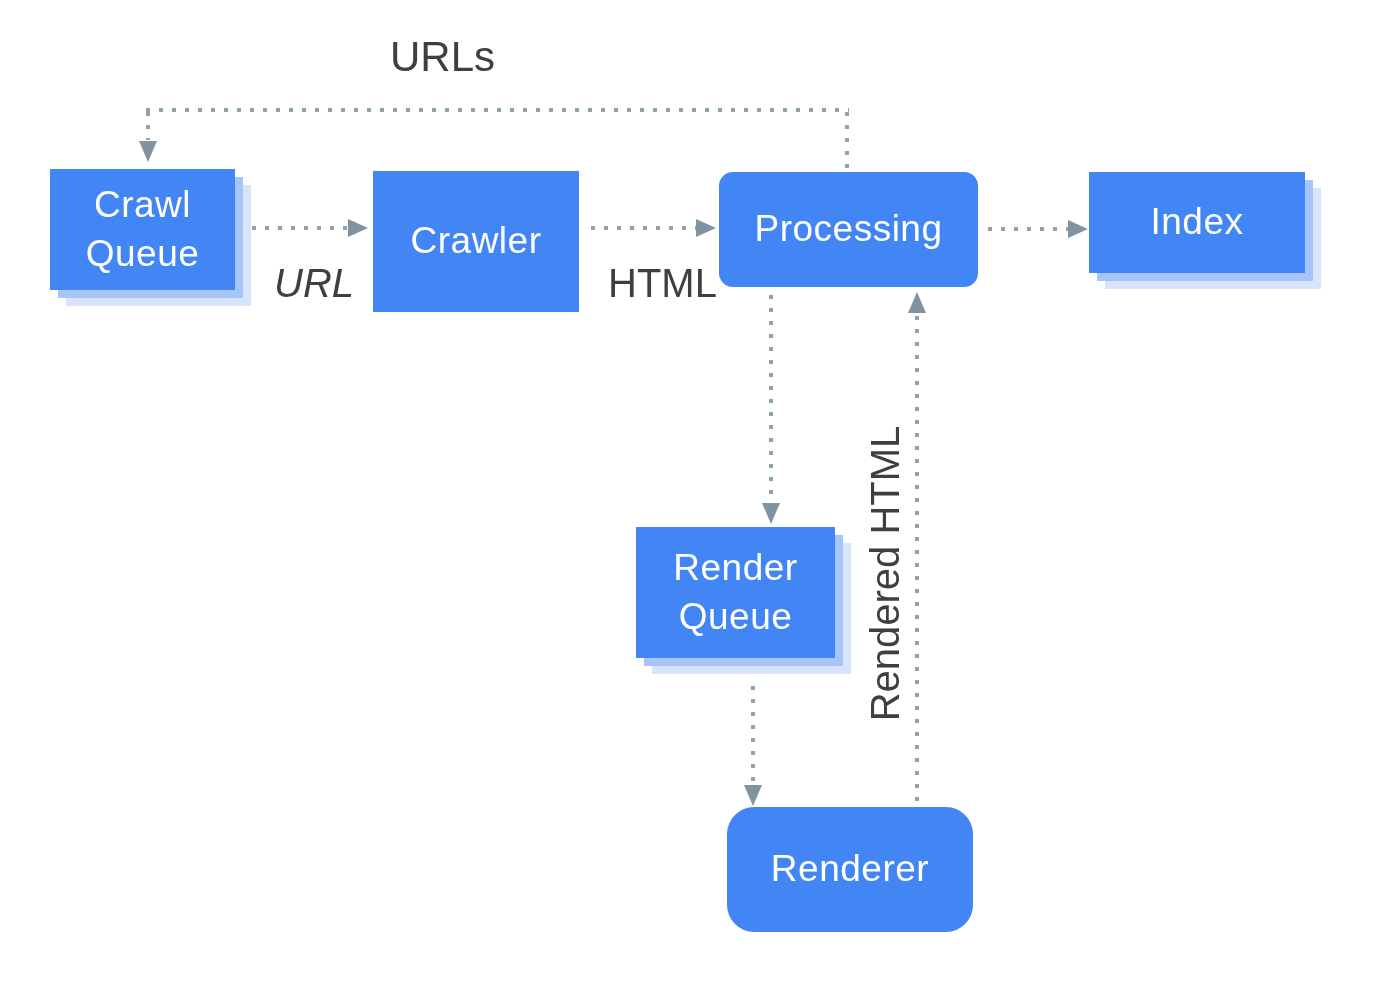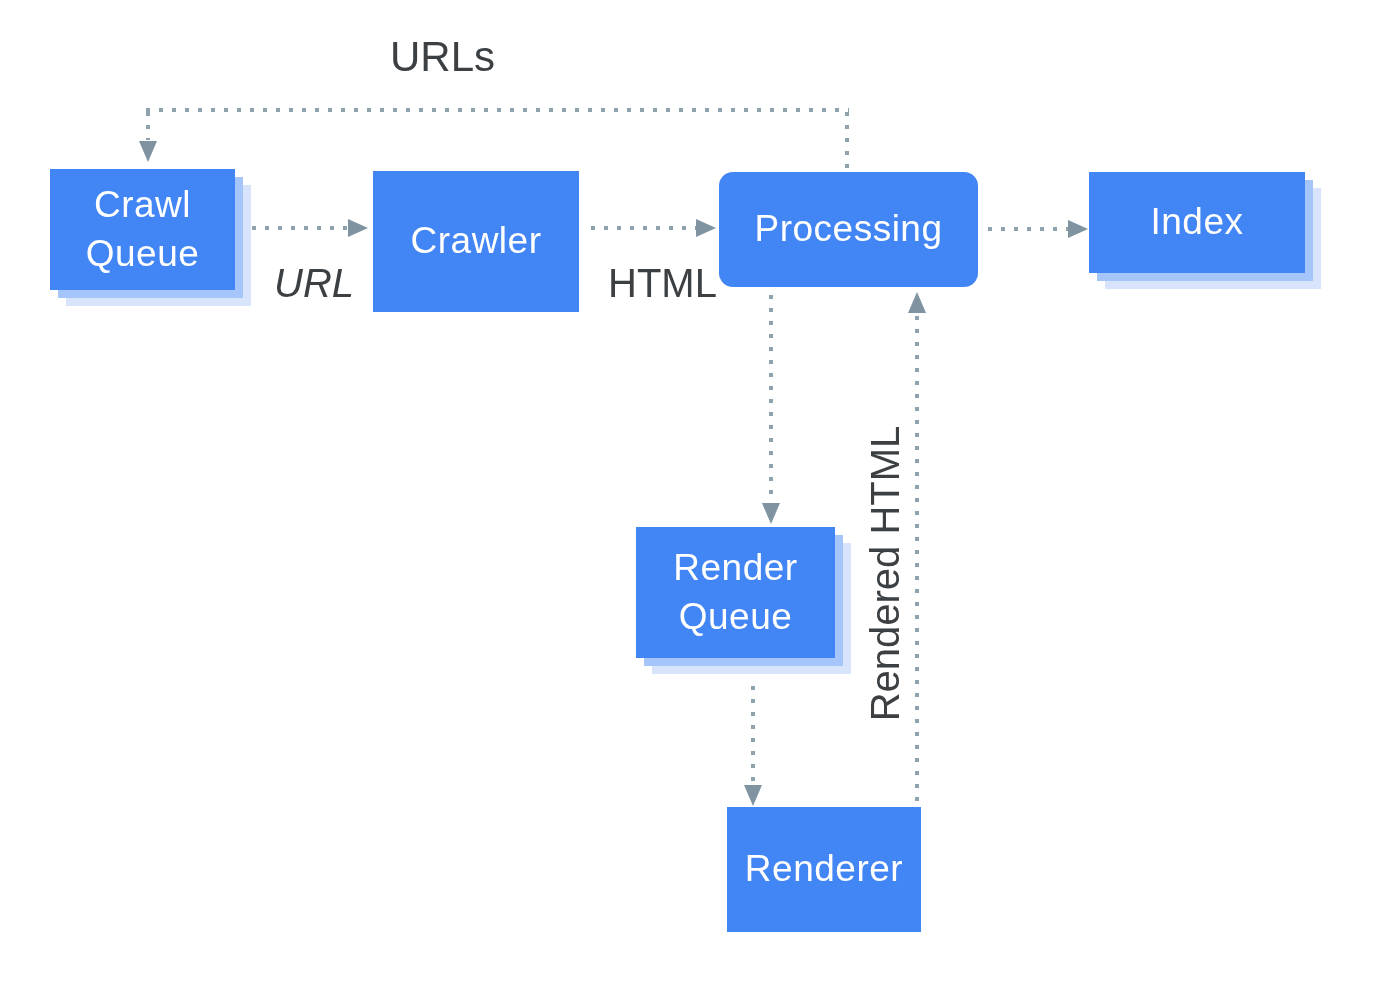--- a/index.html
+++ b/index.html
@@ -30,21 +30,21 @@
     letter-spacing: 0.5px;
   }
   .node.shadowed {
     box-shadow: 8px 8px 0 0 #a6c5fa, 16px 16px 0 0 #d7e4fc;
   }
   #node-crawl-queue  { left: 50px;   top: 169px; width: 185px; height: 121px; }
   #node-crawler      { left: 373px;  top: 171px; width: 206px; height: 141px; }
   #node-processing   { left: 719px;  top: 172px; width: 259px; height: 115px; border-radius: 14px; }
   #node-index        { left: 1089px; top: 172px; width: 216px; height: 101px; }
   #node-render-queue { left: 636px;  top: 527px; width: 199px; height: 131px; padding: 0 10px; box-sizing: border-box;}
-  #node-renderer     { left: 727px;  top: 807px; width: 194px; height: 125px; }
+  #node-renderer     { left: 727px;  top: 807px; width: 246px; height: 125px; border-radius: 27px; }
 
   
   .hdots {
     position: absolute;
     height: 4px;
     background-image: repeating-linear-gradient(to right, #8fa3ae 0 4px, transparent 4px 13px);
   }
   .vdots {
     position: absolute;
     width: 4px;

